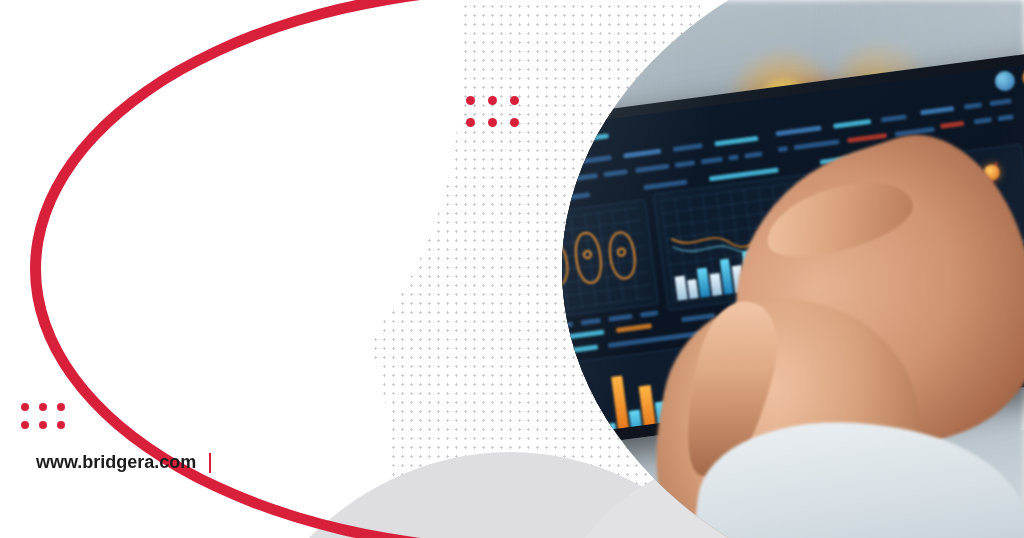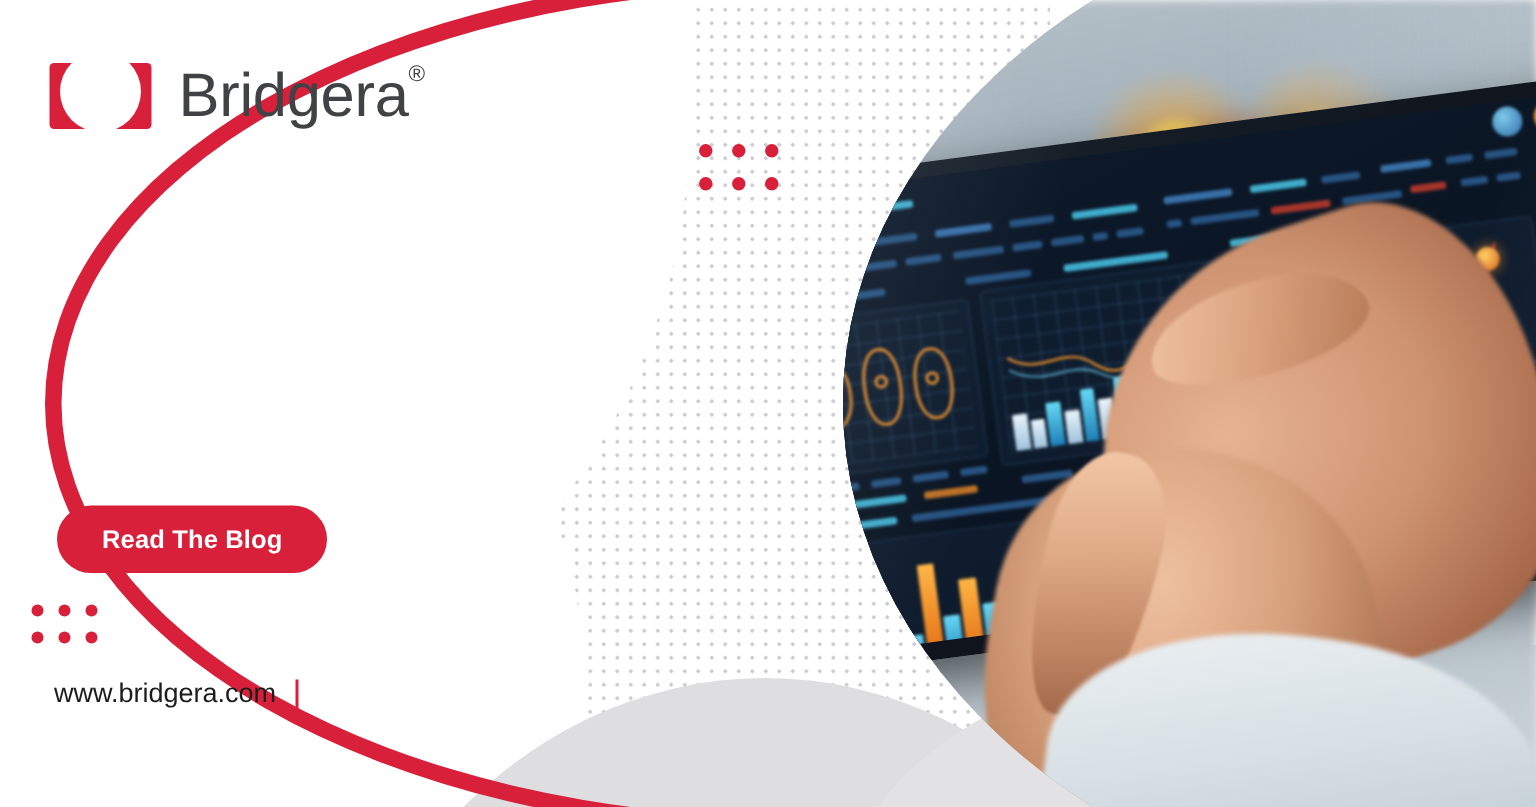--- a/index.html
+++ b/index.html
@@ -267,21 +267,21 @@
     position:absolute; left:38px; top:337px;
     padding:0 30px; height:45px; line-height:45px;
     background:#d8203a; color:#ffffff;
     font-size:17px; font-weight:700;
     border:none; border-radius:999px; cursor:pointer;
     white-space:nowrap; letter-spacing:.1px;
   }
 
   .footer { position:absolute; left:36px; top:452px; display:flex; align-items:center;
             font-size:18px; color:#1c1c1c; white-space:nowrap; }
-  .footer .url { font-weight:400; }
+  .footer .url { font-weight:700; }
   .footer .sep { display:inline-block; width:2px; height:20px; background:#d8203a; margin:0 13px; }
   .footer .mail { font-weight:400; }
 </style>
 </head>
 <body>
 
 <div id="banner">
 
   <div class="left-tint"></div>
   <div class="dot-field"></div>
@@ -462,38 +462,33 @@
       <div class="hand-b"></div>
       <div class="finger-b"></div>
       <div class="cuff"></div>
     </div>
   </div>
 
   <div class="red-arc"></div>
 
   <div class="content">
 
-    <div class="logo-row">
-      <span class="logo-mark"></span>
-      <span class="wordmark"><span>Bridgera</span><sup>®</sup></span>
-    </div>
 
     <div class="dots-red" id="dots-top">
       <span></span>
       <span></span>
       <span></span>
       <span></span>
       <span></span>
       <span></span>
     </div>
 
     <div class="headline">
     </div>
 
-    <button class="cta">Read The Blog</button>
 
     <div class="dots-red" id="dots-bottom">
       <span></span>
       <span></span>
       <span></span>
       <span></span>
       <span></span>
       <span></span>
     </div>
 

